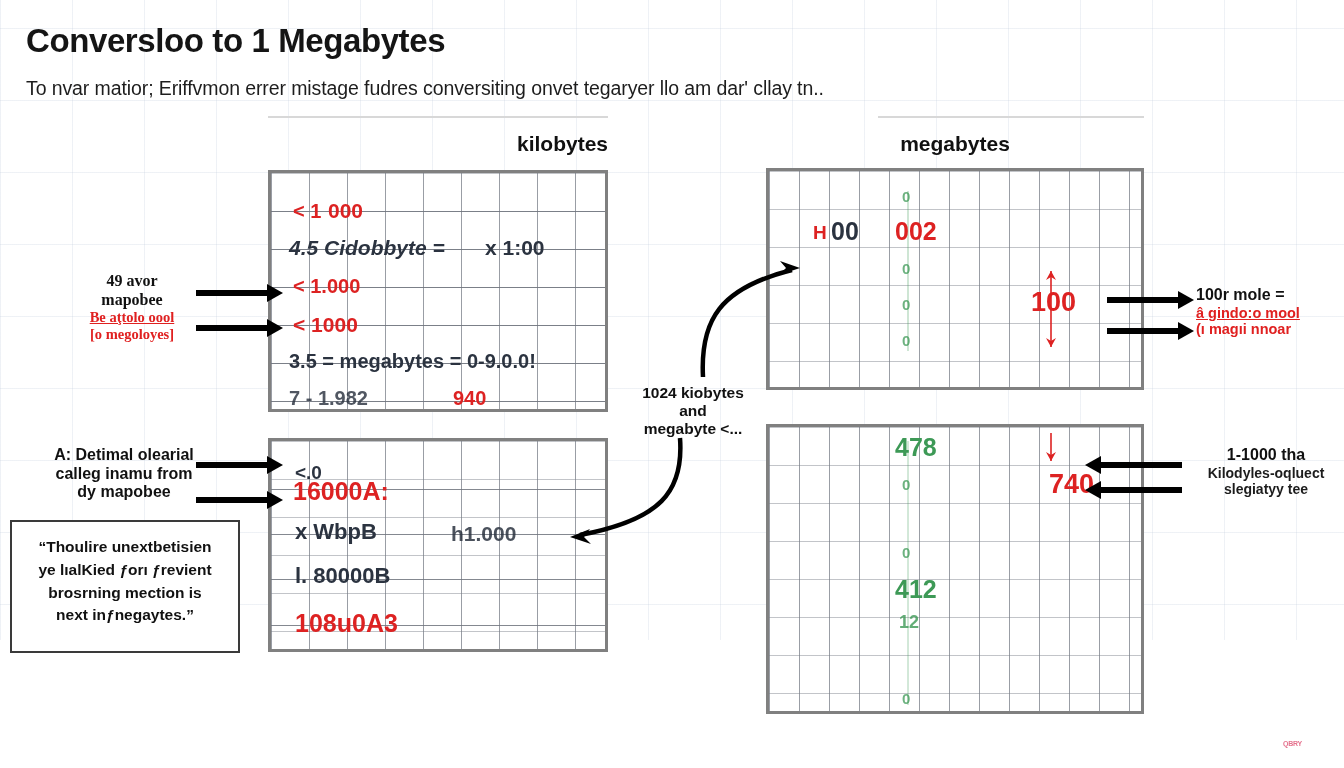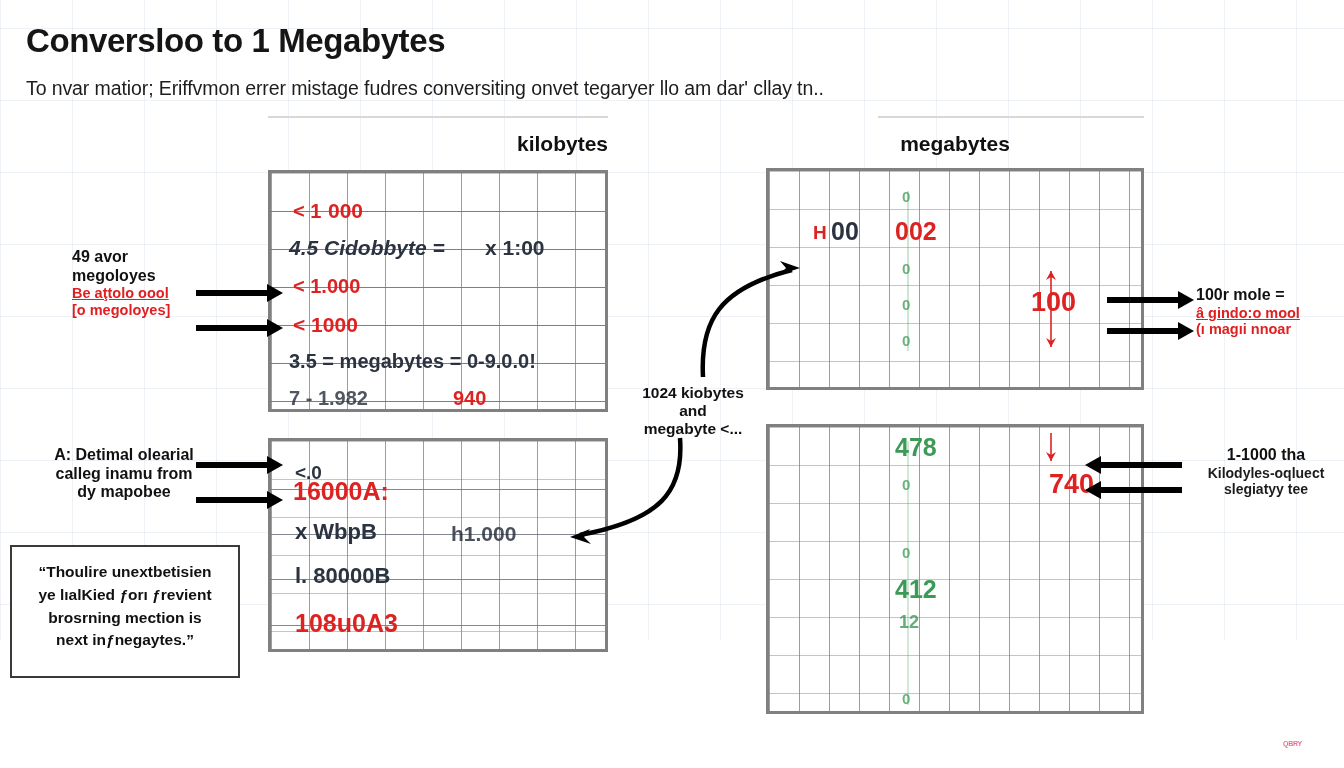--- a/index.html
+++ b/index.html
@@ -128,31 +128,31 @@
     font-weight: bold;
   }
   .annot .sub.u { text-decoration: underline; }
   .annot .thin {
     display: block;
     font-weight: bold;
     font-size: 14px;
     color: #1c1c1c;
   }
 
-  #annot-left-top    { left: 72px; top: 248px; text-align: left; width: 120px; }
+  #annot-left-top    { left: 72px; top: 272px; text-align: center; width: 120px; font-family: Liberation Serif, serif; }
   #annot-left-mid    { left: 34px; top: 446px; text-align: center; width: 180px; }
   #annot-right-top   { left: 1196px; top: 286px; text-align: left; width: 148px; }
   #annot-right-mid   { left: 1190px; top: 446px; text-align: center; width: 152px; }
   #annot-center      { left: 612px; top: 384px; text-align: center; width: 162px; font-size: 15.5px; }
 
   
   #quote-box {
     position: absolute;
     left: 10px;
-    top: 545px;
+    top: 520px;
     width: 230px;
     height: 133px;
     border: 2px solid #3a3a3a;
     background: #ffffff;
     padding: 14px 10px 11px 10px;
   }
   #quote-box .qtext {
     font-size: 15.5px;
     line-height: 1.47;
     color: #111;
@@ -304,21 +304,21 @@
     <div class="row-label ink-green" style="left:133px; top:118px; font-size:15px; opacity:0.75;">0</div>
     <div class="row-label ink-green" style="left:126px; top:150px; font-size:25px;">412</div>
     <div class="row-label ink-green" style="left:130px; top:186px; font-size:18px; opacity:0.8;">12</div>
     <div class="row-label ink-green" style="left:133px; top:264px; font-size:15px; opacity:0.75;">0</div>
 
     <div class="row-label ink-red" style="left:280px; top:44px; font-size:27px;">740</div>
   </div>
 
   <div class="annot" id="annot-left-top">
     <span>49 avor</span><br>
-    <span>megoloyes</span>
+    <span>mapobee</span>
     <span class="sub u">Be aţtolo oool</span>
     <span class="sub">[o megoloyes]</span>
   </div>
 
   <div class="annot" id="annot-left-mid">
     <span>A: Detimal olearial</span><br>
     <span>calleg inamu from</span><br>
     <span>dy mapobee</span>
   </div>
 

